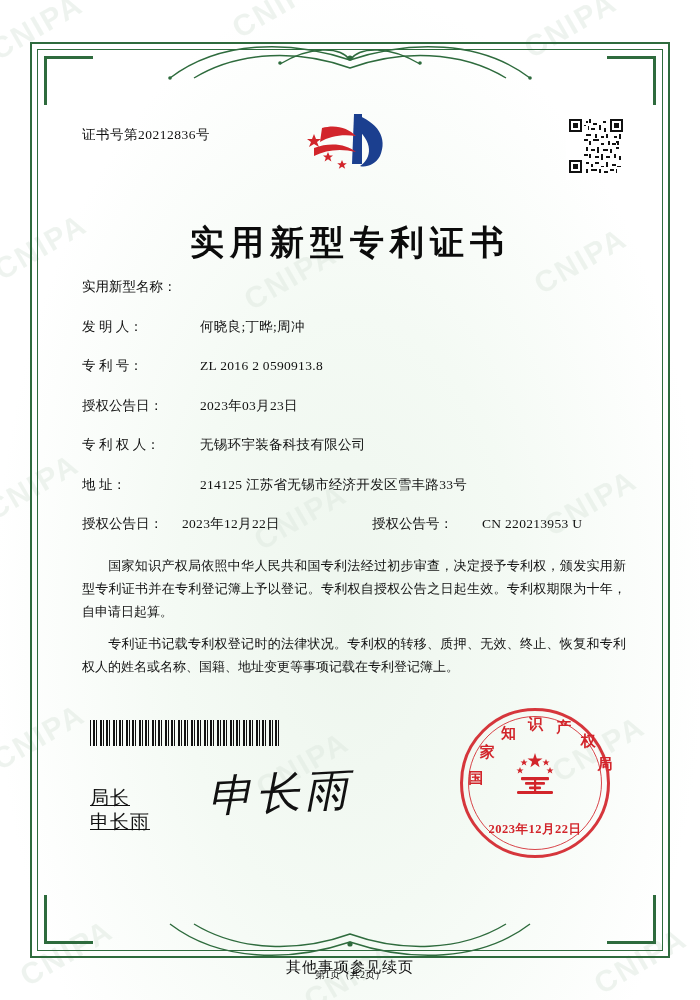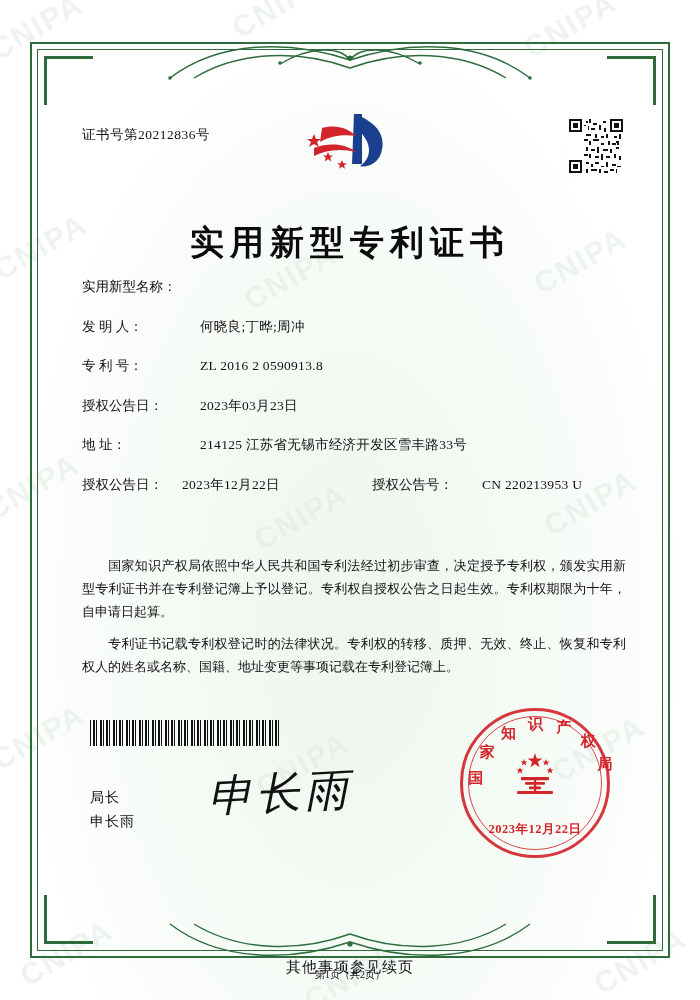--- a/index.html
+++ b/index.html
@@ -168,24 +168,25 @@
       #111 6px 7px, transparent 7px 10px,
       #111 10px 12px, transparent 12px 13px
     );
   }
 
   
   .sig-lbl {
     position: absolute;
     left: 30px;
     top: 726px;
-    font-size: 14px;
+    font-size: 19px;
     line-height: 24px;
     color: #111;
     letter-spacing: 1px;
+    text-decoration: underline;
   }
   .sig-script {
     position: absolute;
     left: 148px;
     top: 704px;
     font-family: "DejaVu Serif", serif;
     font-style: italic;
     font-size: 44px;
     color: #111;
     letter-spacing: 4px;
@@ -411,20 +412,24 @@
       </div>
       <div class="row">
         <div class="lbl">专  利  号：</div>
         <div class="val">ZL 2016 2 0590913.8</div>
       </div>
       <div class="row">
         <div class="lbl">授权公告日：</div>
         <div class="val">2023年03月23日</div>
       </div>
       <div class="row">
+        <div class="lbl">专 利 权 人：</div>
+        <div class="val">无锡环宇装备科技有限公司</div>
+      </div>
+      <div class="row">
         <div class="lbl">地     址：</div>
         <div class="val">214125 江苏省无锡市经济开发区雪丰路33号</div>
       </div>
       <div class="row two">
         <div class="lbl">授权公告日：</div>
         <div class="val">2023年12月22日</div>
         <div class="lbl lbl2">授权公告号：</div>
         <div class="val val2">CN 220213953 U</div>
       </div>
     </div>

